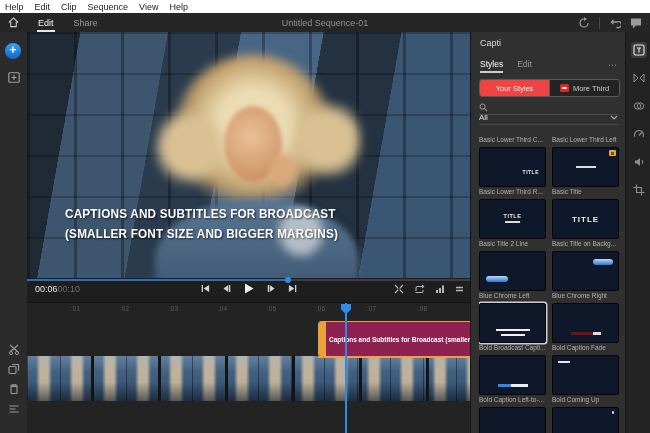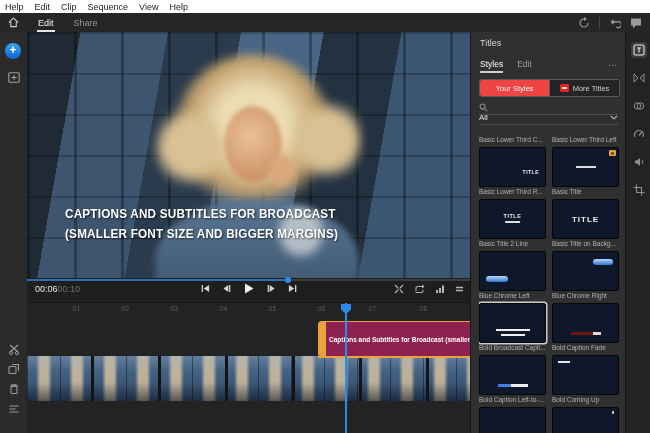--- a/index.html
+++ b/index.html
@@ -145,20 +145,21 @@
 </div>
 
 <div id="appheader" class="abs">
   <span id="home">
     <svg width="11" height="11" viewBox="0 0 12 12">
         <path d="M1,6 L6,1 L11,6 M3,5.4 V10.5 H9 V5.4" fill="none" stroke="#cfcfcf" stroke-width="1.2"></path>
       </svg>
   </span>
   <span class="htab active">Edit</span>
   <span class="htab">Share</span>
+  <span id="seqtitle">Untitled Sequence-01</span>
   <span id="hdr-right">
     <span>
       <svg width="12" height="12" viewBox="0 0 12 12">
           <path d="M10,6 A4,4 0 1 1 6,2" fill="none" stroke="#9a9a9a" stroke-width="1.2"></path>
           <path d="M6,0 L9,2 L6,4 Z" fill="#9a9a9a"></path>
         </svg>
     </span>
     <span class="vdiv"></span>
     <span>
       <svg width="12" height="12" viewBox="0 0 12 12">
@@ -307,33 +308,33 @@
   </div>
 
   <div id="filmstrip" class="abs"></div>
   <div id="striptop" class="abs"></div>
 
   <div id="playhead-line" class="abs"></div>
   <div id="playhead-cap" class="abs"></div>
 </div>
 
 <div id="rightpanel" class="abs">
-  <div id="tp-title" class="abs">Titles</div>
+  <div id="tp-title" class="abs">Capti</div>
   <div id="tp-tabs" class="abs">
     <span class="ptab active">Styles</span>
     <span class="ptab">Edit</span>
     <span id="tp-more">⋯</span>
   </div>
   <div id="segmented" class="abs">
     <div id="seg-your">
       <span>Your Styles</span>
     </div>
     <div id="seg-more">
       <span id="stockicon"></span>
-      <span>More Titles</span>
+      <span>More Third</span>
     </div>
   </div>
   <div id="searchrow" class="abs">
     <svg width="9" height="9" viewBox="0 0 10 10">
         <circle cx="4" cy="4" r="2.8" fill="none" stroke="#8f8f8f" stroke-width="1.2"></circle>
         <path d="M6.2,6.2 L9,9" stroke="#8f8f8f" stroke-width="1.2"></path>
       </svg>
     <input id="searchinput" type="text" style="">
   </div>
   <div id="allrow" class="abs">

